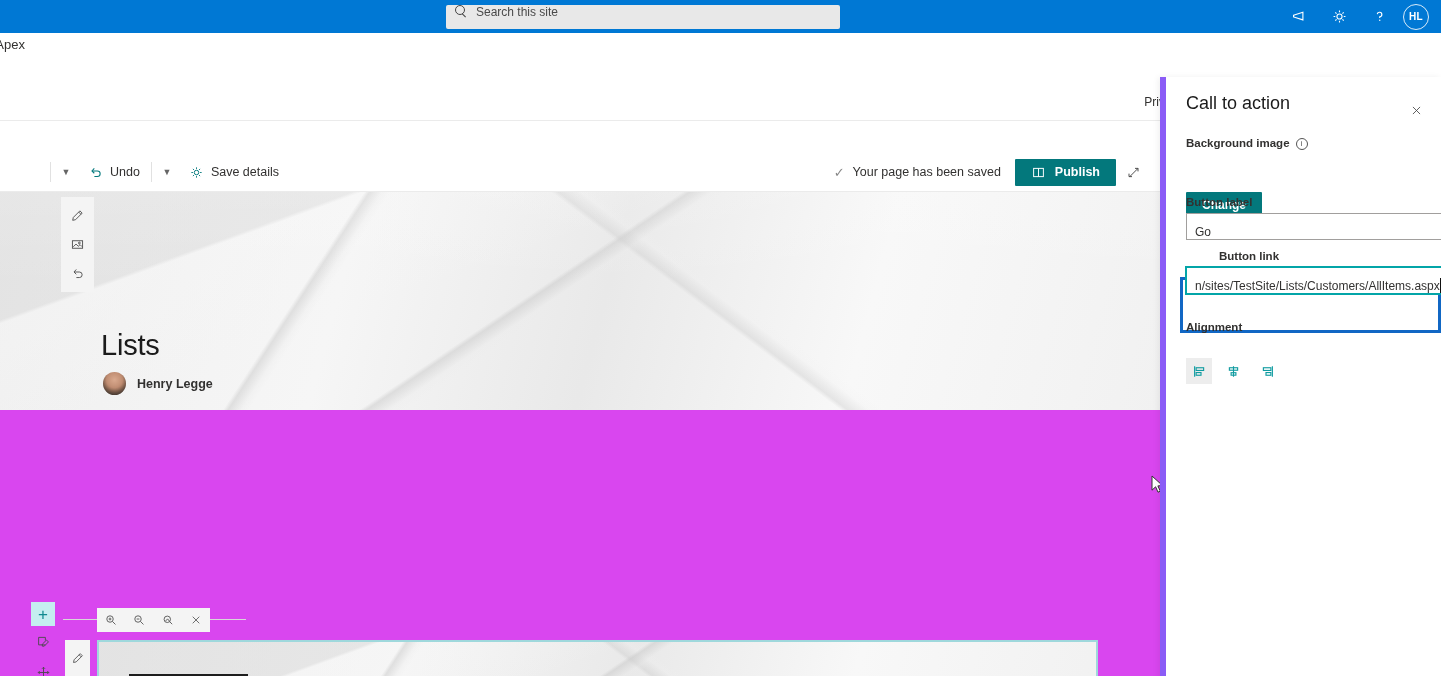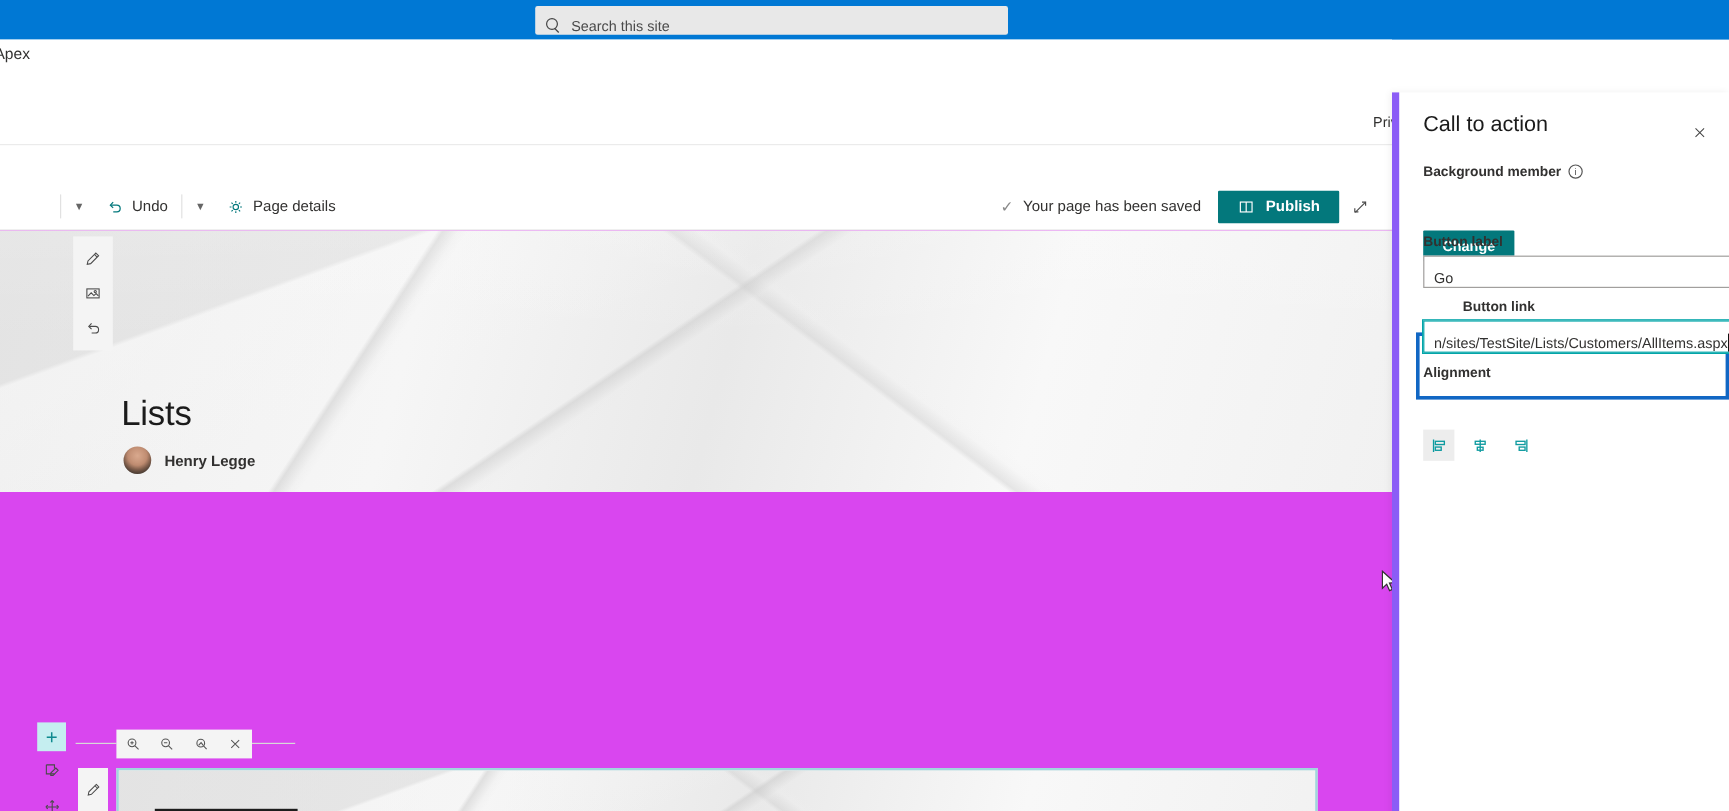--- a/index.html
+++ b/index.html
@@ -17,21 +17,21 @@
     position: absolute; left: 0; top: 0;
     width: 1441px; height: 33px;
     background: #0078d4;
     display: flex; align-items: center;
   }
   .suite-search {
     position: absolute; left: 446px; top: 5px;
     width: 394px; height: 24px;
     background: #e8e8e8;
     border-radius: 2px;
-    display: flex; align-items: flex-end;
+    display: flex; align-items: flex-start;
     padding-left: 8px;
   }
   .suite-search .mag {
     width: 14px; height: 14px; flex: 0 0 14px;
     margin-right: 8px; position: relative;
   }
   .suite-search .mag::before {
     content: ""; position: absolute; left: 1px; top: 0px;
     width: 8px; height: 8px; border: 1.3px solid #444; border-radius: 50%;
   }
@@ -307,20 +307,41 @@
   }
   .align-btn.sel { background: #ededed; }
 </style>
 </head>
 <body>
 
 <div class="suitebar">
   <div class="suite-search">
     <span class="mag"></span>
     <span class="suite-search-text">Search this site</span>
+  </div>
+  <div class="suite-right">
+    <div class="suite-ico">
+      <svg width="17" height="17" viewBox="0 0 20 20" fill="none" stroke="#fff" stroke-width="1.3">
+        <path d="M3 8.5 L14 5 L14 14 L3 10.5 Z"></path>
+          <path d="M3 8.5 L3 10.5"></path>
+      </svg>
+    </div>
+    <div class="suite-ico">
+      <svg width="17" height="17" viewBox="0 0 20 20" fill="none" stroke="#fff" stroke-width="1.3">
+        <circle cx="10" cy="10" r="3"></circle>
+        <path d="M10 3 v2 M10 15 v2 M3 10 h2 M15 10 h2 M5.1 5.1 l1.4 1.4 M13.5 13.5 l1.4 1.4 M14.9 5.1 l-1.4 1.4 M6.5 13.5 l-1.4 1.4"></path>
+      </svg>
+    </div>
+    <div class="suite-ico">
+      <svg width="17" height="17" viewBox="0 0 20 20" fill="none" stroke="#fff" stroke-width="1.4">
+        <path d="M7.4 7.2 a2.7 2.7 0 1 1 2.9 3.2 v1.3"></path>
+          <circle cx="10.3" cy="14.5" r=".85" fill="#fff" stroke="none"></circle>
+      </svg>
+    </div>
+    <div class="avatar-hl">HL</div>
   </div>
 </div>
 
 <div class="site-header">
   <div class="site-title">ectApex</div>
 </div>
 
 <div class="group-meta">
   <span class="gm">
     <span>Private group</span>
@@ -349,21 +370,21 @@
       </svg>
       <span>Undo</span>
     </div>
     <div class="cmd-sep"></div>
     <div class="cmd-chev">▼</div>
     <div class="cmd-btn">
       <svg width="15" height="15" viewBox="0 0 20 20" fill="none" stroke="#03787c" stroke-width="1.3">
         <circle cx="10" cy="10" r="3"></circle>
         <path d="M10 3.2 v2 M10 14.8 v2 M3.2 10 h2 M14.8 10 h2 M5.2 5.2 l1.4 1.4 M13.4 13.4 l1.4 1.4 M14.8 5.2 l-1.4 1.4 M6.6 13.4 l-1.4 1.4"></path>
       </svg>
-      <span>Page details</span>
+      <span>Save details</span>
     </div>
   </div>
   <div class="cmd-right">
     <div class="saved-msg">
       <span class="chk">✓</span>
       <span>Your page has been saved</span>
     </div>
     <div class="publish-btn">
       <svg width="15" height="15" viewBox="0 0 20 20" fill="none" stroke="#fff" stroke-width="1.3">
         <rect x="3.5" y="4.5" width="13" height="11"></rect>
@@ -496,38 +517,38 @@
   <div class="panel-head">
     <span class="panel-title">Call to action</span>
   </div>
   <div class="panel-close">
     <svg width="13" height="13" viewBox="0 0 20 20" fill="none" stroke="#444" stroke-width="1.3">
       <path d="M4.5 4.5 L15.5 15.5 M15.5 4.5 L4.5 15.5"></path>
     </svg>
   </div>
 
   <div class="fld-label" style="top:60px;">
-    <span>Background member</span><i class="info-i">i</i>
+    <span>Background image</span><i class="info-i">i</i>
   </div>
 
   <div class="change-btn">Change</div>
 
   <div class="fld-label" style="top:119px;">Button label</div>
   <div class="txtfield" style="top:136px;">
     <span>Go</span>
   </div>
 
   <div class="focus-outline"></div>
   <div class="fld-label" style="top:173px;padding-left:33px;">Button link</div>
   <div class="txtfield focused" style="top:190px;">
     <span>n/sites/TestSite/Lists/Customers/AllItems.aspx</span>
       <span class="caret"></span>
   </div>
 
-  <div class="fld-label" style="top:228px;text-align:right;">Alignment</div>
+  <div class="fld-label" style="top:244px;text-align:right;">Alignment</div>
   <div class="align-row">
     <div class="align-btn sel">
       <svg width="15" height="15" viewBox="0 0 20 20" fill="none" stroke="#0f9ba0" stroke-width="1.5">
         <path d="M3.5 3 v14"></path>
           <rect x="5.5" y="5" width="10" height="3.6"></rect>
           <rect x="5.5" y="11.4" width="6.5" height="3.6"></rect>
       </svg>
     </div>
     <div class="align-btn">
       <svg width="15" height="15" viewBox="0 0 20 20" fill="none" stroke="#0f9ba0" stroke-width="1.5">

